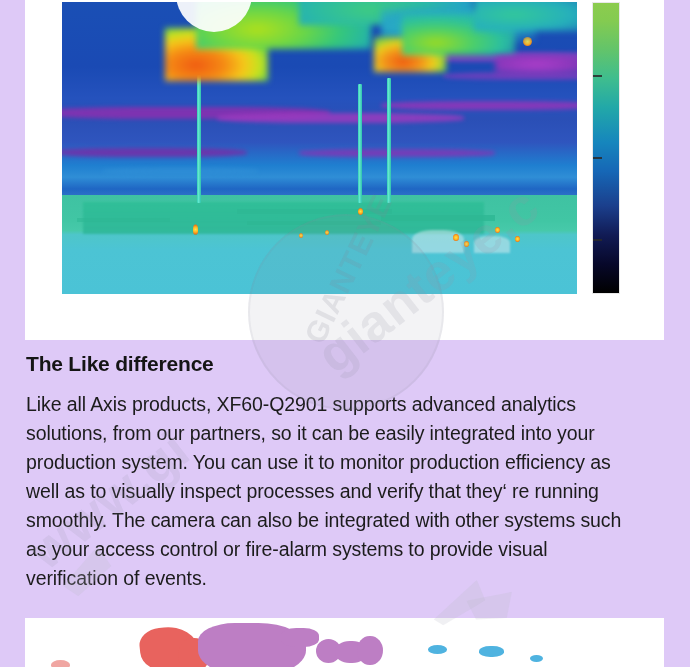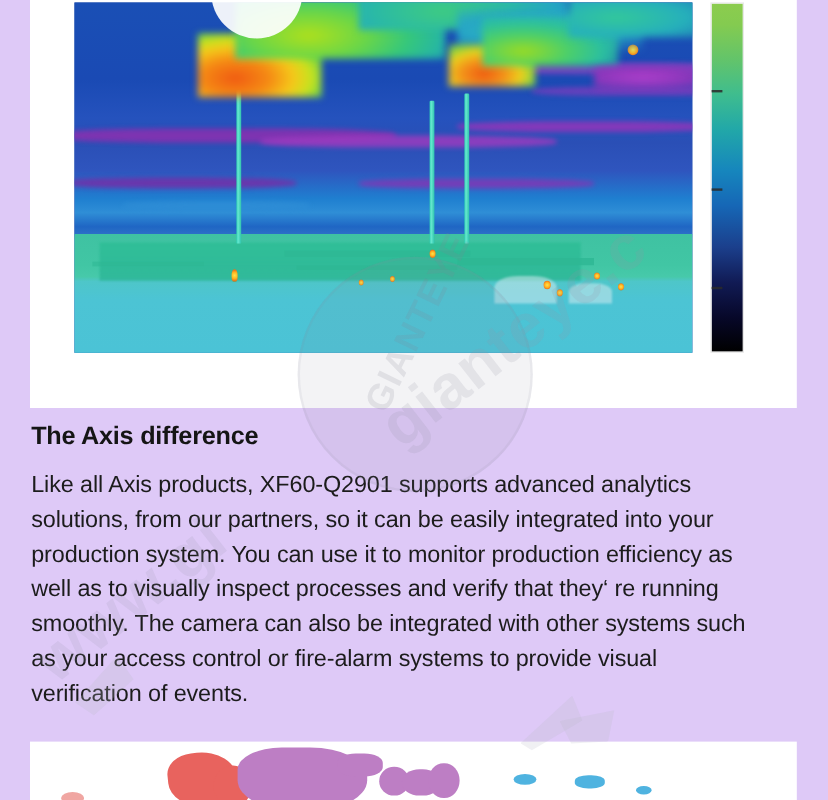--- a/index.html
+++ b/index.html
@@ -229,21 +229,21 @@
   </div>
 
   <div class="colorbar">
     <div class="cb-tick" style="top:72px;"></div>
     <div class="cb-tick" style="top:154px;"></div>
     <div class="cb-tick" style="top:236px;"></div>
   </div>
 </div>
 
 <div class="copy">
-  <h2 class="heading">The Axis difference</h2>
+  <h2 class="heading">The Like difference</h2>
   <p class="body-copy">Like all Axis products, XF60-Q2901 supports advanced analytics solutions, from our partners, so it can be easily integrated into your production system. You can use it to monitor production efficiency as well as to visually inspect processes and verify that they‘ re running smoothly. The camera can also be integrated with other systems such as your access control or fire-alarm systems to provide visual verification of events.</p>
 </div>
 
 <div class="map-card">
   <div class="landmass" style="left:18%;top:18%;width:9%;height:90%;background:#e8635e;transform:rotate(-6deg);border-radius:40% 60% 48% 52%;"></div>
   <div class="landmass" style="left:24%;top:40%;width:5%;height:70%;background:#e8635e;border-radius:50%;"></div>
   <div class="landmass" style="left:27%;top:10%;width:17%;height:110%;background:#bd7ec4;border-radius:34% 44% 50% 50%;"></div>
   <div class="landmass" style="left:40%;top:20%;width:6%;height:40%;background:#bd7ec4;border-radius:40%;"></div>
   <div class="landmass" style="left:45.5%;top:42%;width:4%;height:50%;background:#bd7ec4;border-radius:50%;"></div>
   <div class="landmass" style="left:48.5%;top:46%;width:5%;height:46%;background:#bd7ec4;border-radius:46%;"></div>

